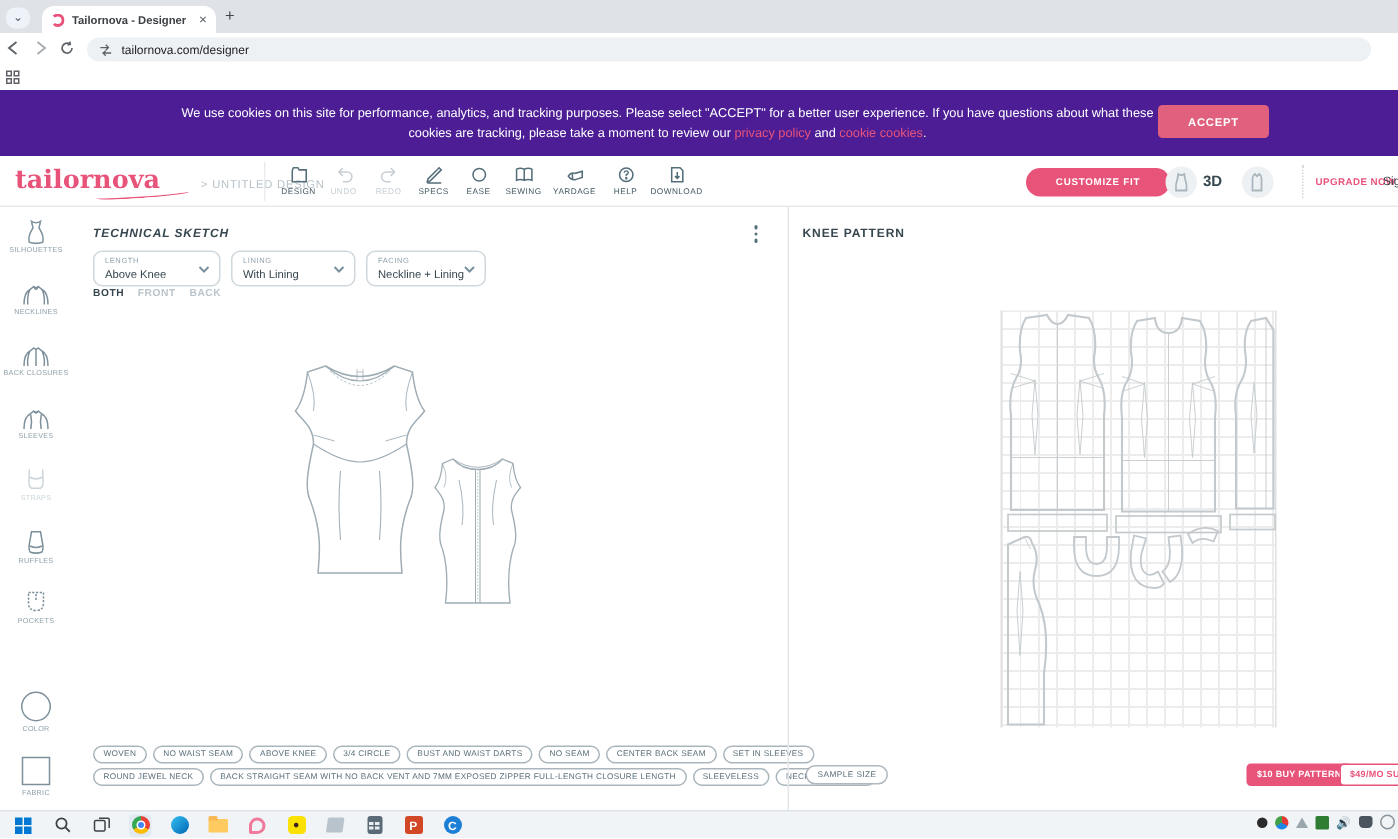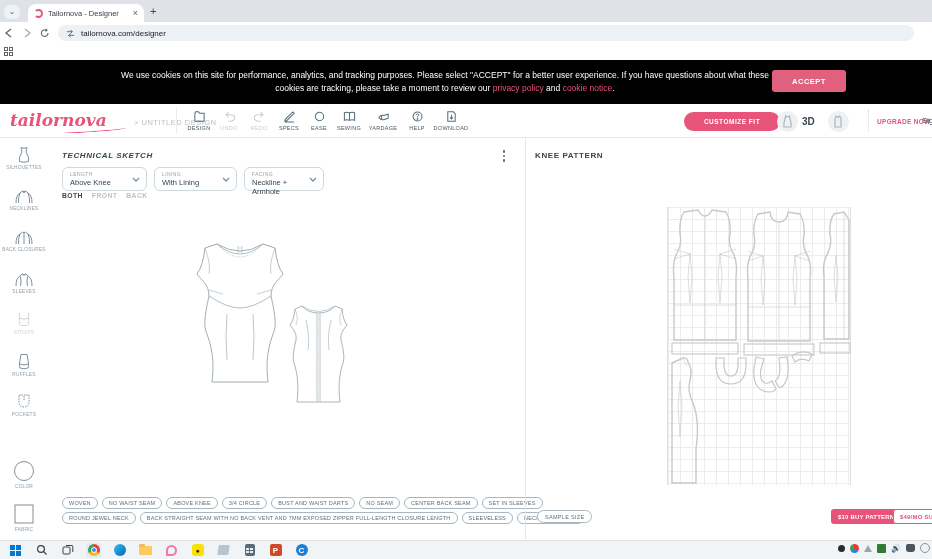--- a/index.html
+++ b/index.html
@@ -5,40 +5,40 @@
   * { margin:0; padding:0; box-sizing:border-box; }
   html,body { width:932px; height:559px; overflow:hidden; }
   body { font-family:"Liberation Sans", sans-serif; background:#fff; position:relative; }
   .abs { position:absolute; }
 
   
   .tabstrip { left:0; top:0; width:932px; height:22px; background:#dfe2e6; }
   .tab-search { left:4px; top:5px; width:16px; height:14px; background:#eef3f9; border-radius:6px; color:#5f6368; font-size:8px; text-align:center; line-height:13px; }
   .tab { left:28px; top:4px; width:116px; height:18px; background:#fff; border-radius:8px 8px 0 0; display:flex; align-items:center; padding:0 6px; gap:5px; }
   .favicon { width:9px; height:9px; border:2px solid #e8537a; border-radius:50%; border-left-color:transparent; flex:none; }
-  .tab-title { font-size:7.5px; color:#3c4043; white-space:nowrap; overflow:hidden; flex:1; }
+  .tab-title { font-size:7.5px; color:#3c4043; white-space:nowrap; overflow:hidden; flex:1;font-weight:bold; }
   .tab-close { font-size:9px; color:#5f6368; line-height:9px; }
   .new-tab { left:150px; top:5px; font-size:11px; color:#44474a; line-height:12px; }
   .navbar { left:0; top:22px; width:932px; height:22px; background:#ffffff; display:flex; align-items:center; }
   .nav-ic { width:18px; text-align:center; color:#5f6368; }
   .urlbar { margin-left:4px; width:856px; height:16px; background:#eef1f4; border-radius:8px; display:flex; align-items:center; padding:0 8px; gap:6px; }
   .url-text { font-size:8px; color:#202124; }
   .bookmarksbar { left:0; top:44px; width:932px; height:16px; background:#fff; }
   .apps-grid { left:4px; top:47px; width:9px; height:9px; display:grid; grid-template-columns:4px 4px; gap:1px; }
   .apps-grid span { background:#fff; border:1px solid #5f6368; width:4px; height:4px; }
 
   
-  .cookie { left:0; top:60px; width:932px; height:44px; background:#000000; color:#fff; }
+  .cookie { left:0; top:60px; width:932px; height:44px; background:#4c1d95; color:#fff; }
   .cookie-text { position:absolute; left:120px; top:9px; width:650px; font-size:8.5px; line-height:13px; text-align:center; }
   .cookie a { color:#e8537a; text-decoration:none;text-align:right; }
   .accept-btn { position:absolute; left:772px; top:10px; width:74px; height:22px; background:#e0607e; border:none; border-radius:3px; color:#fff; font-size:7.5px; font-weight:bold; letter-spacing:.5px; }
 
   
   .appheader { left:0; top:104px; width:932px; height:34px; background:#fff; border-bottom:1px solid #e6e9eb; }
-  .logo { position:absolute; left:10px; top:6px; font-family:"DejaVu Serif", serif; font-style:italic; font-weight:bold; font-size:17px; color:#e8537a; }
+  .logo { position:absolute; left:10px; top:6px; font-family:"DejaVu Serif", serif; font-weight:bold; font-size:17px; color:#e8537a; }
   .logo-swash { position:absolute; left:64px; top:24px; width:62px; height:4px; border-bottom:1.5px solid #e8537a; border-radius:0 0 50% 50%; transform:rotate(-4deg); }
   .crumb { position:absolute; left:134px; top:14px; font-size:7.5px; color:#b7c1c7; letter-spacing:.5px; }
   .hdr-vdiv { position:absolute; left:176px; top:4px; height:26px; border-left:1px solid #ececec; }
   .toolbar { position:absolute; left:184px; top:3px; display:flex; }
   .tool { width:30px; display:flex; flex-direction:column; align-items:center; gap:2px; padding-top:3px; }
   .tool.wide { width:38px; }
   .tool svg { stroke:#546e7a; fill:none; stroke-width:1.1; }
   .tool .tlabel { font-size:5.5px; color:#455a64; letter-spacing:.3px; }
   .tool.disabled svg { stroke:#c6ced4; }
   .tool.disabled .tlabel { color:#c6ced4; }
@@ -154,21 +154,21 @@
 <div class="abs apps-grid">
     <span></span>
     <span></span>
     <span></span>
     <span></span>
   </div>
 
 <div class="abs cookie">
   <div class="cookie-text">
     <span>We use cookies on this site for performance, analytics, and tracking purposes. Please select "ACCEPT" for a better user experience. If you have questions about what these</span><br>
-    <span>cookies are tracking, please take a moment to review our </span><a href="#">privacy policy</a><span> and </span><a href="#">cookie notice</a><span>.</span>
+    <span>cookies are tracking, please take a moment to review our </span><a href="#">privacy policy</a><span> and </span><a href="#">cookie cookies</a><span>.</span>
   </div>
   <button class="accept-btn">ACCEPT</button>
 </div>
 
 <div class="abs appheader">
   <div class="logo">tailornova</div>
   <div class="logo-swash"></div>
   <div class="crumb">&gt; UNTITLED DESIGN</div>
   <div class="hdr-vdiv"></div>
   <div class="toolbar">
@@ -320,21 +320,21 @@
   </div>
   <div class="dropdown" style="width:83px;">
     <div class="dd-label">LINING</div>
     <div class="dd-value">With Lining</div>
     <svg width="8" height="5" viewBox="0 0 8 5">
         <path d="M1,1 L4,4 L7,1"></path>
       </svg>
   </div>
   <div class="dropdown" style="width:80px;">
     <div class="dd-label">FACING</div>
-    <div class="dd-value">Neckline + Armhole</div>
+    <div class="dd-value">Neckline + Lining</div>
     <svg width="8" height="5" viewBox="0 0 8 5">
         <path d="M1,1 L4,4 L7,1"></path>
       </svg>
   </div>
 </div>
 
 <div class="view-tabs">
   <span class="vtab active">BOTH</span>
   <span class="vtab">FRONT</span>
   <span class="vtab">BACK</span>

